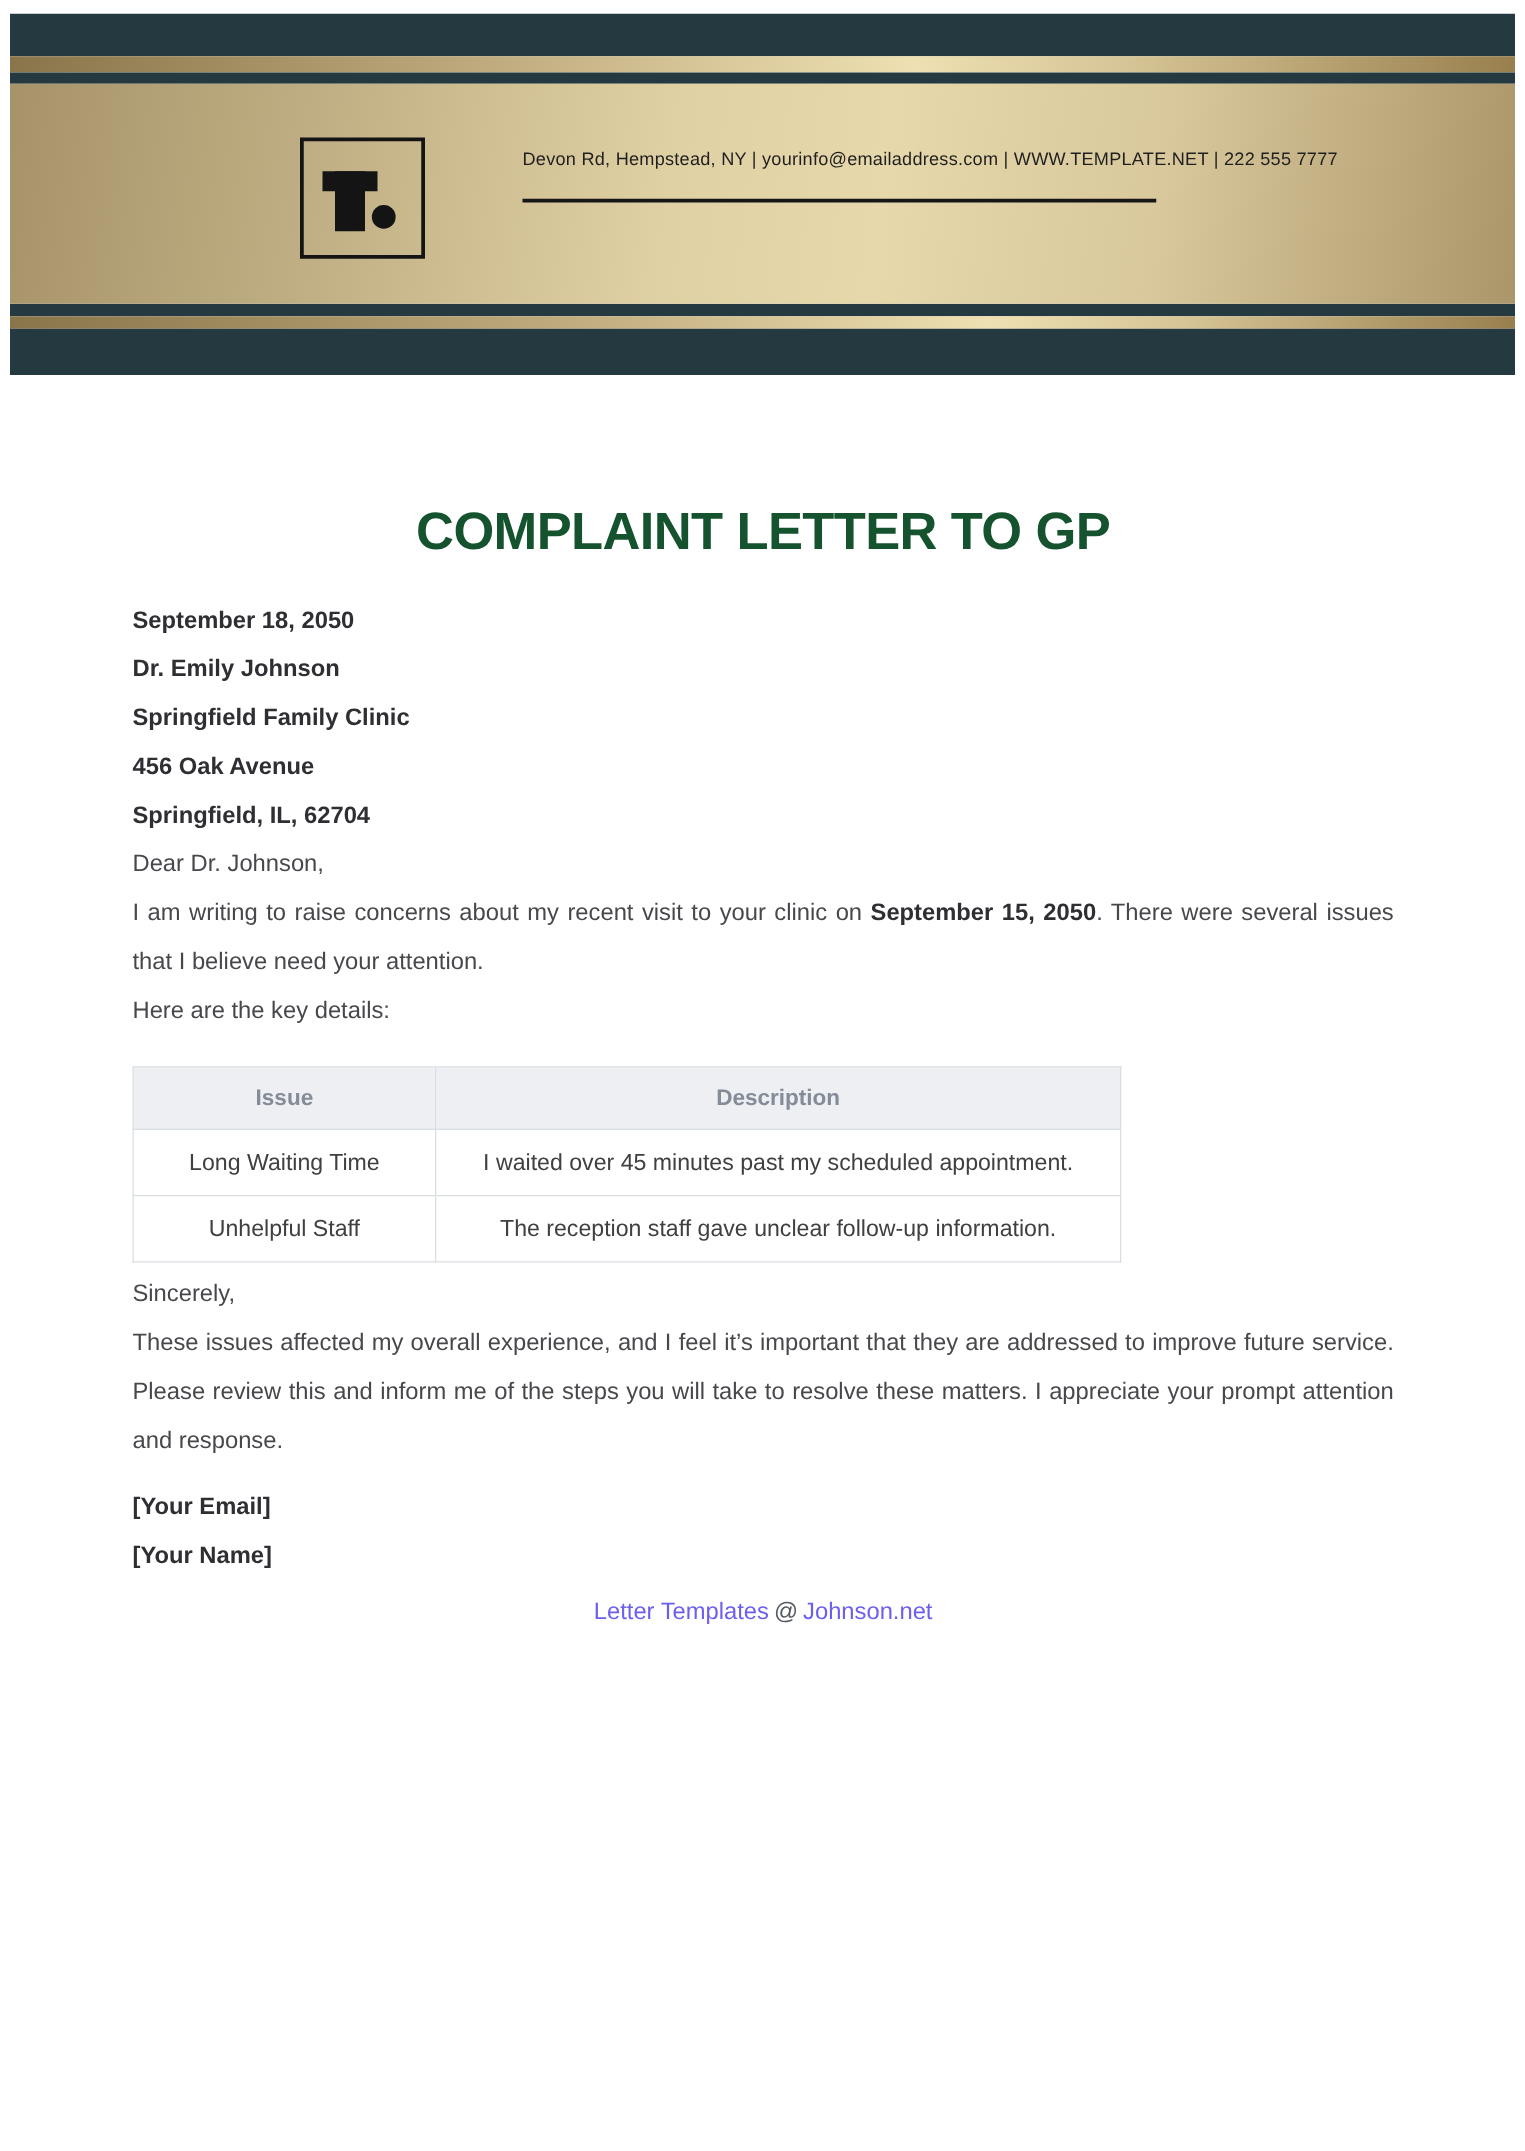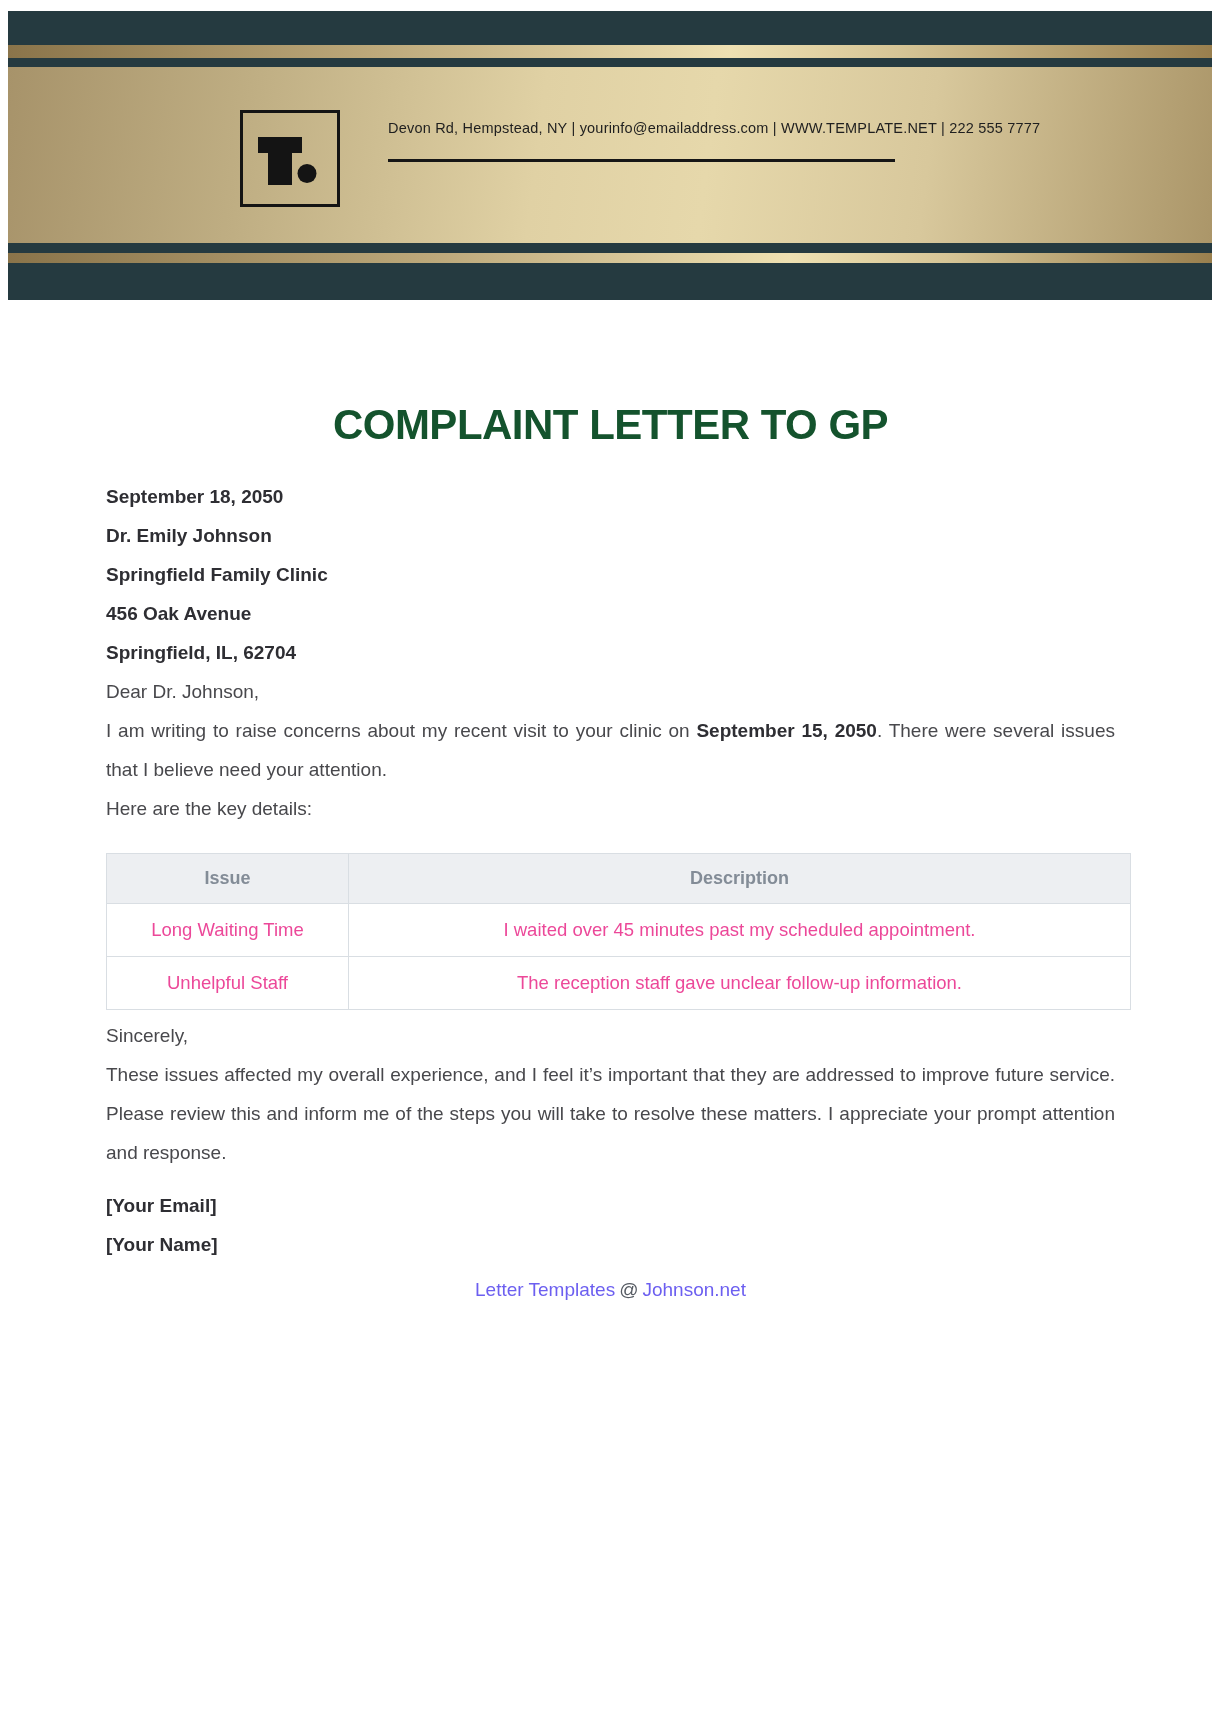--- a/index.html
+++ b/index.html
@@ -28,49 +28,49 @@
     background:linear-gradient(90deg,#8a744a 0%,#bca87a 35%,#eee0b2 65%,#d6c596 78%,#997f4e 100%);
   }
   .bar-teal-4 { height:37px; background:#253a40; }
 
   .logo-box {
     position:absolute; left:232px; top:43px; width:100px; height:97px;
     border:3px solid #141414; display:flex; align-items:center; justify-content:center;
   }
   .logo-box svg { display:block; }
 
-  .contact-wrap { position:absolute; left:380px; top:53px; }
+  .contact-wrap { position:absolute; left:410px; top:53px; }
   .contact-line {
     font-size:14.5px; letter-spacing:0.2px; color:#1f1f1f; white-space:nowrap;
   }
   .contact-divider { width:507px; height:3px; background:#161616; margin-top:23px; }
 
   
   .content { margin-left:106px; width:1009px; }
   .doc-title {
     margin-top:100px; margin-bottom:27px;
     text-align:center; font-size:42px; line-height:50px; font-weight:700;
     letter-spacing:-0.5px; color:#14532d;
   }
   .line  { font-size:19px; line-height:39px; color:#48484c; }
   .bold  { font-weight:700; color:#2e2e33; }
   .just  { text-align:justify; }
 
   
   table.issues {
-    width:1025px; border-collapse:collapse; margin-top:25px; margin-bottom:6px;
+    width:791px; border-collapse:collapse; margin-top:25px; margin-bottom:6px;
     table-layout:fixed;
   }
   table.issues th, table.issues td {
     border:1px solid #d9dee3; text-align:center; vertical-align:middle;
   }
   table.issues th {
     height:50px; background:#edeff2; color:#838c97; font-size:18px; font-weight:700;
   }
-  table.issues td { height:53px; color:#ec4899; font-size:18.5px; background:#ffffff; }
+  table.issues td { height:53px; color:#404040; font-size:18.5px; background:#ffffff; }
   table.issues col.c-issue { width:242px; }
 
   .mt-email  { margin-top:14px; }
   .footer-line { margin-top:6px; text-align:center; font-size:19px; line-height:39px; }
   .footer-line a { text-decoration:none; }
   .link-purple { color:#6c5ff0; }
   .at-sep { color:#565b63; padding:0 4px; }
 </style>
 </head>
 <body>

